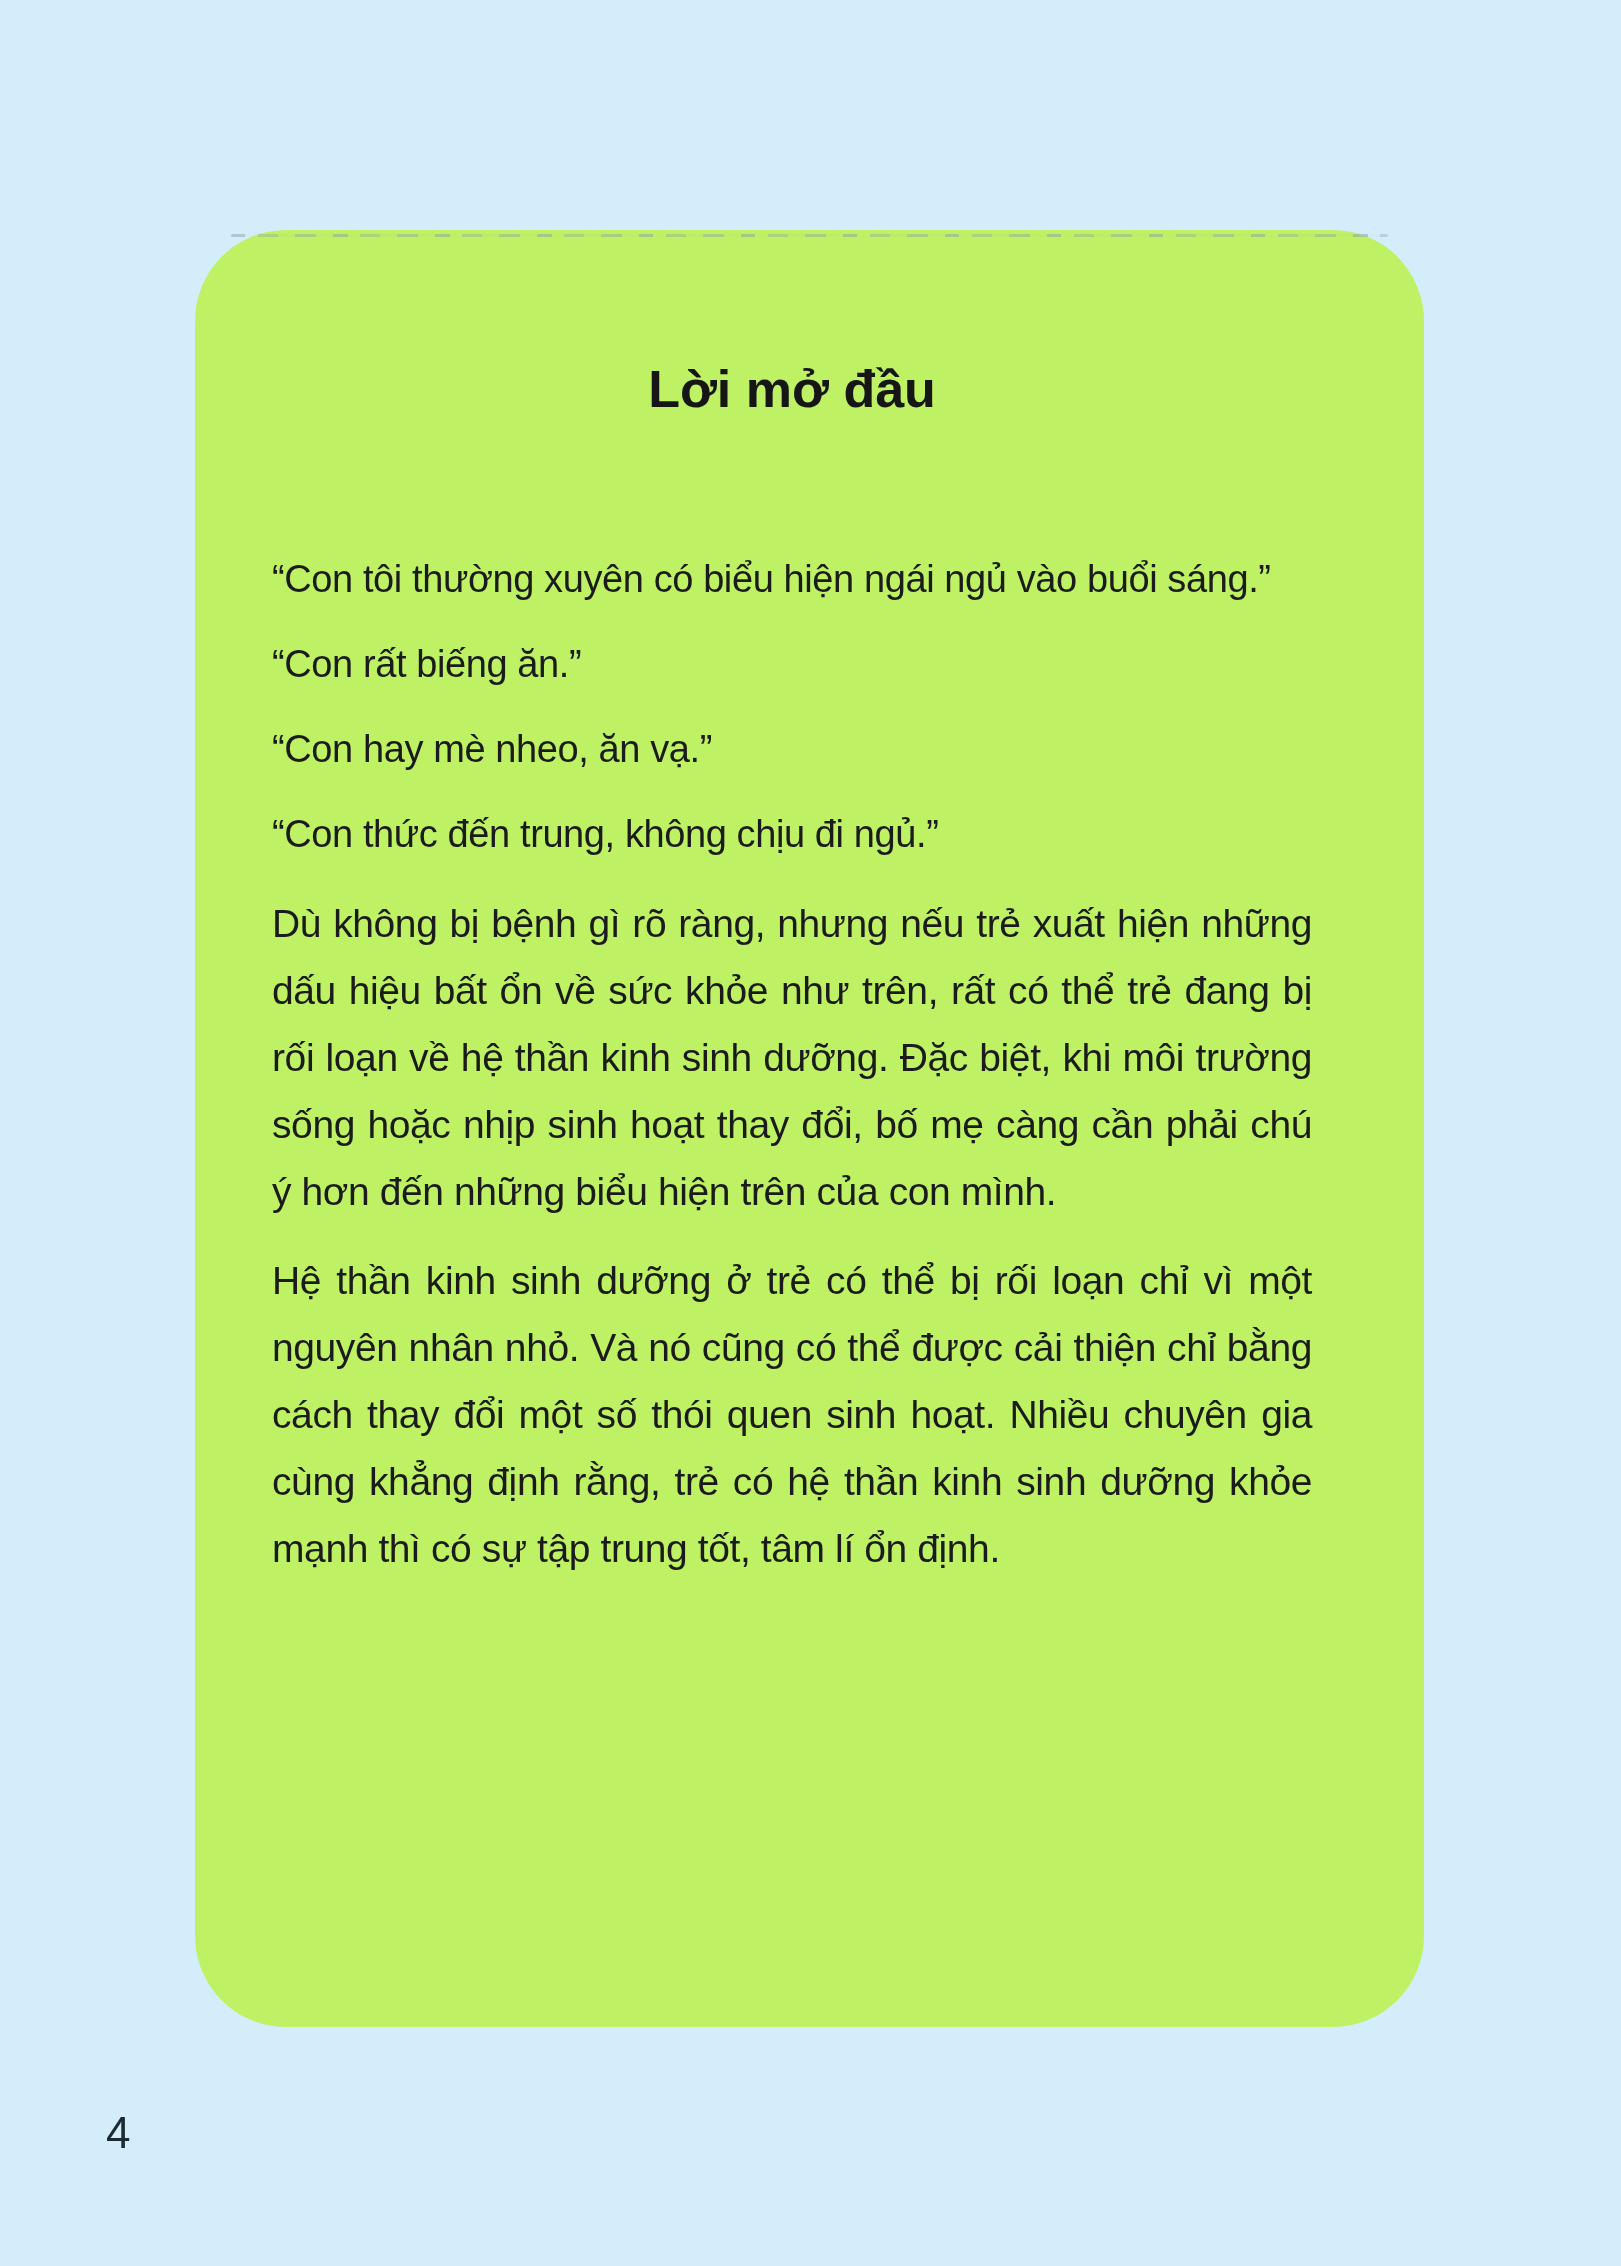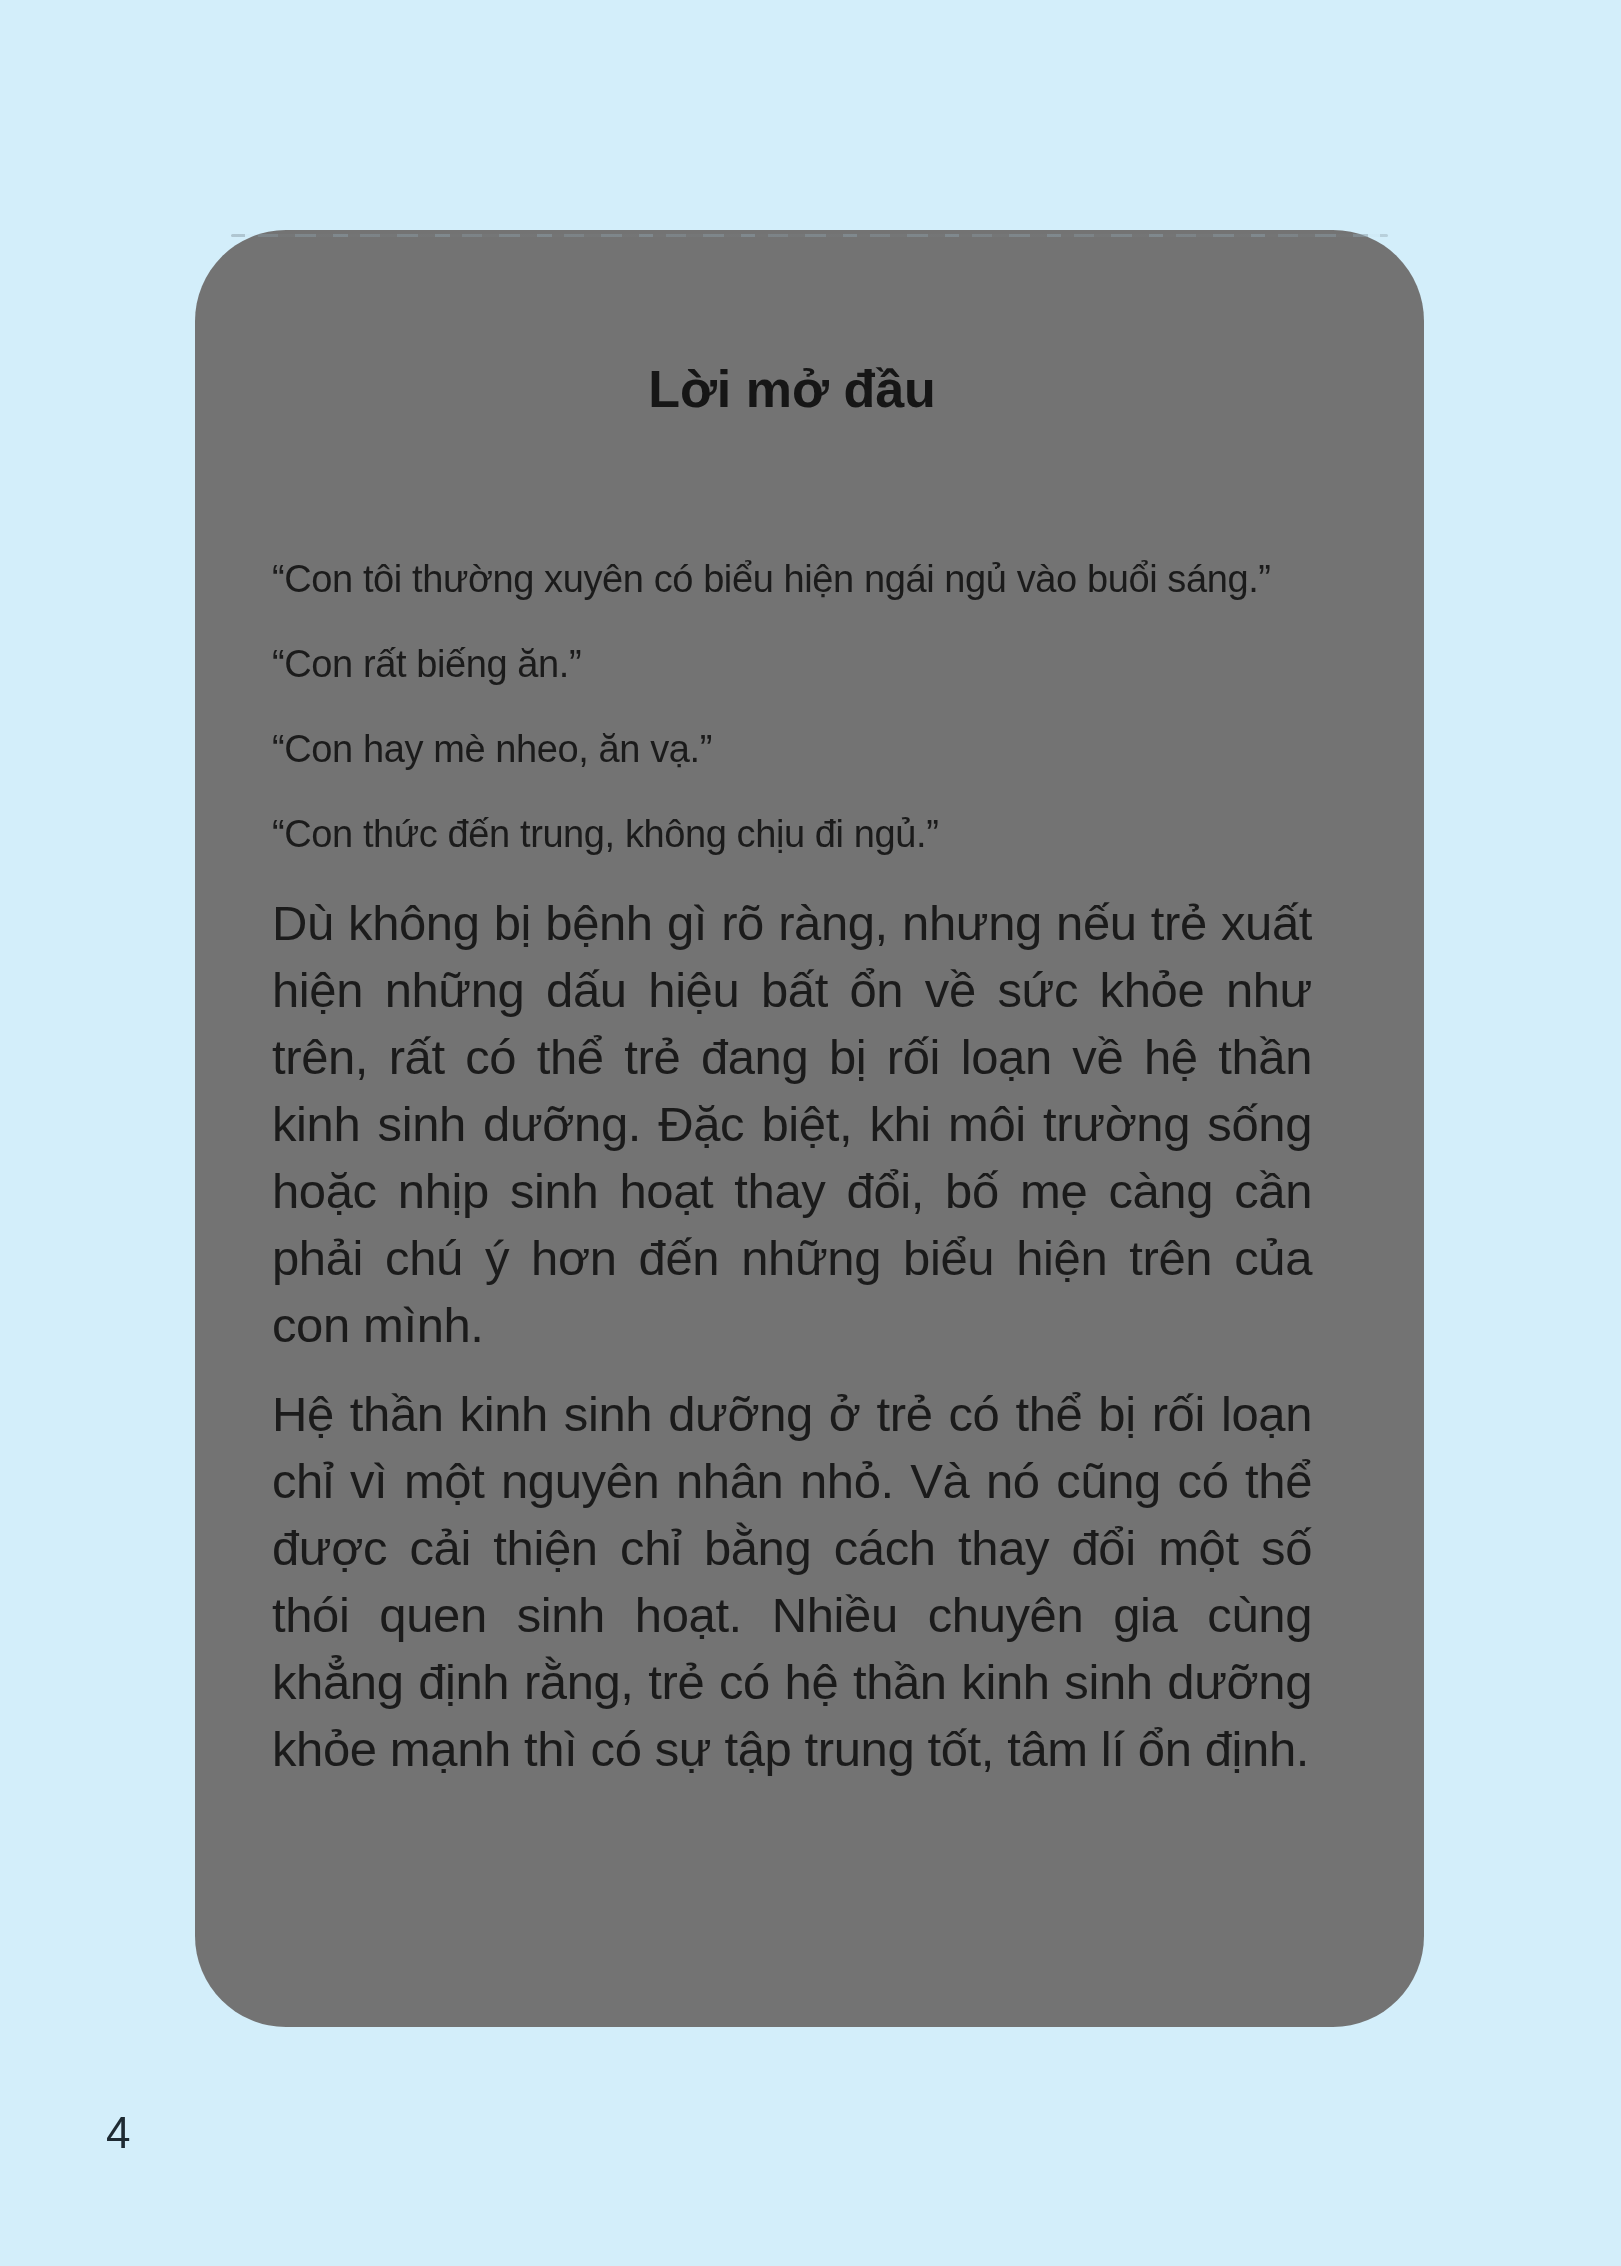--- a/index.html
+++ b/index.html
@@ -14,21 +14,21 @@
     background: #d3eefa;
     font-family: "Liberation Sans", "DejaVu Sans", sans-serif;
     color: #1b1b1b;
   }
   .page-card {
     position: absolute;
     left: 195px;
     top: 230px;
     width: 1229px;
     height: 1797px;
-    background: #737373;
+    background: #bef264;
     border-radius: 91px;
     box-sizing: border-box;
     padding: 132px 112px 0 77px;
   }
   
   .scan-edge {
     position: absolute;
     top: 3.6px;
     left: 36px;
     right: 36px;
@@ -55,21 +55,21 @@
   }
   .quote-line {
     margin: 0 0 18px 0;
     font-size: 38px;
     line-height: 67px;
     letter-spacing: -0.4px;
     text-align: left;
   }
   .body-paragraph {
     margin: 22px 0 0 0;
-    font-size: 49px;
+    font-size: 39px;
     line-height: 67px;
     letter-spacing: -0.4px;
     text-align: justify;
   }
   .page-number {
     position: absolute;
     left: 106px;
     top: 2107px;
     font-size: 44px;
     line-height: 51px;

